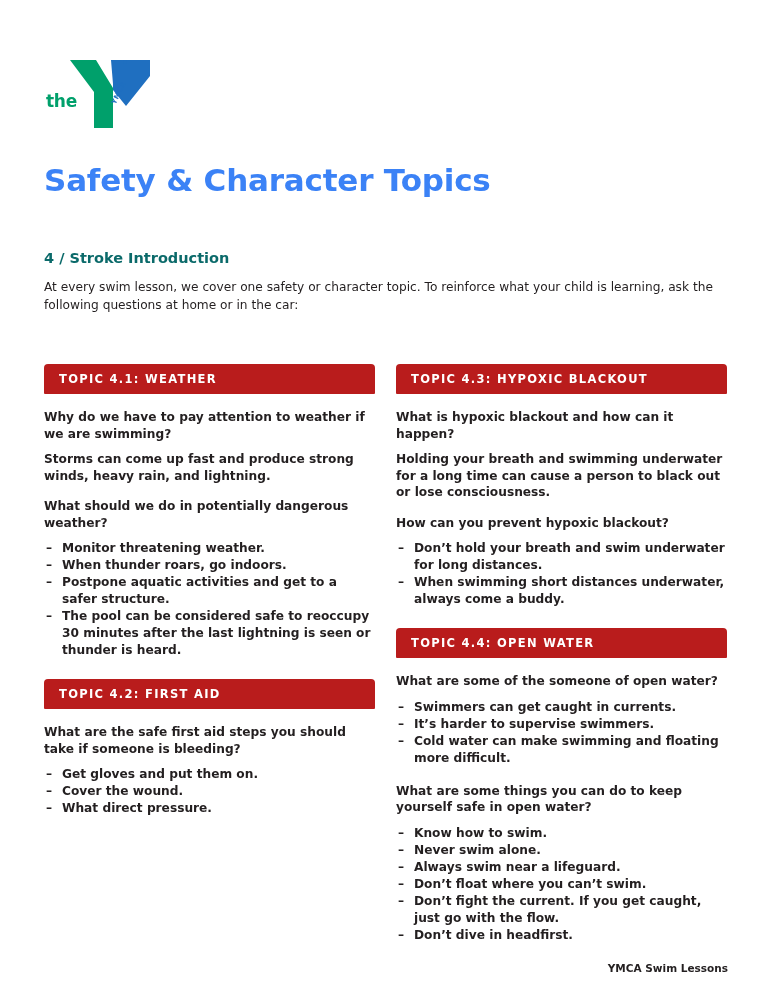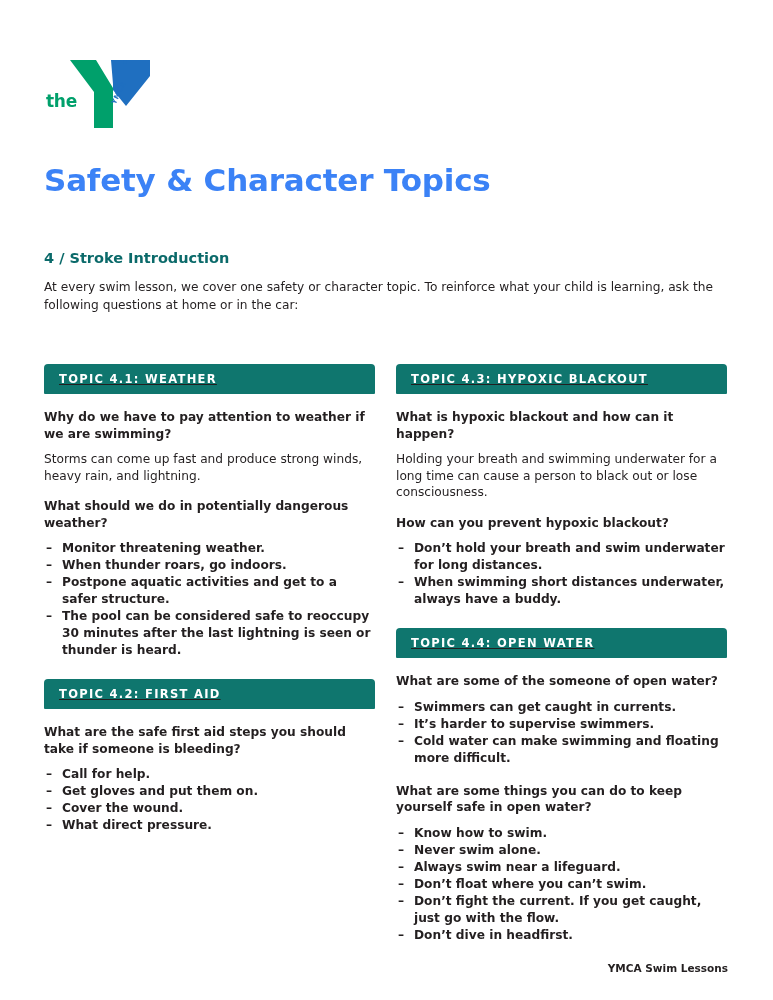--- a/index.html
+++ b/index.html
@@ -117,27 +117,26 @@
     position: absolute;
     top: 0;
     width: 331px;
   }
   .col-left  { left: 0px; }
   .col-right { left: 352px; }
 
   .topic { margin-bottom: 0; }
 
   .topic-bar {
-    background: #0f766e;
+    background: #b91c1c;
     border-radius: 4px 4px 1px 1px;
     height: 30px;
     display: flex;
     align-items: center;
     padding-left: 15px;
-    text-decoration: underline;
   }
   .topic-bar-label {
     color: #ffffff;
     font-size: 11.5px;
     font-weight: 700;
     letter-spacing: 1.3px;
     font-family: "DejaVu Sans", sans-serif;
   }
 
   .topic-body { padding-top: 15px; }
@@ -149,20 +148,21 @@
     color: #231f20;
     font-family: "DejaVu Sans", sans-serif;
   }
 
   .a {
     font-size: 12.2px;
     line-height: 16.5px;
     color: #231f20;
     margin-top: 9px;
     font-family: "DejaVu Sans", sans-serif;
+    font-weight: bold;
   }
 
   ul.bullets {
     list-style: none;
     margin-top: 9px;
     font-weight: bold;
   }
   ul.bullets li {
     font-size: 12.2px;
     line-height: 17px;
@@ -233,21 +233,20 @@
 
       <div style="height:20px"></div>
 
       <div class="topic">
         <div class="topic-bar">
           <span class="topic-bar-label">TOPIC 4.2: FIRST AID</span>
         </div>
         <div class="topic-body">
           <div class="q">What are the safe first aid steps you should take if someone is bleeding?</div>
           <ul class="bullets">
-              <li>Call for help.</li>
               <li>Get gloves and put them on.</li>
               <li>Cover the wound.</li>
               <li>What direct pressure.</li>
             </ul>
         </div>
       </div>
 
     </div>
 
     <div class="col col-right">
@@ -256,21 +255,21 @@
         <div class="topic-bar">
           <span class="topic-bar-label">TOPIC 4.3: HYPOXIC BLACKOUT</span>
         </div>
         <div class="topic-body">
           <div class="q">What is hypoxic blackout and how can it happen?</div>
           <div class="a">Holding your breath and swimming underwater for a long time can cause a person to black out or lose consciousness.</div>
           <div style="height:14px"></div>
           <div class="q">How can you prevent hypoxic blackout?</div>
           <ul class="bullets">
               <li>Don’t hold your breath and swim underwater for long distances.</li>
-              <li>When swimming short distances underwater, always have a buddy.</li>
+              <li>When swimming short distances underwater, always come a buddy.</li>
             </ul>
         </div>
       </div>
 
       <div style="height:20px"></div>
 
       <div class="topic">
         <div class="topic-bar">
           <span class="topic-bar-label">TOPIC 4.4: OPEN WATER</span>
         </div>

